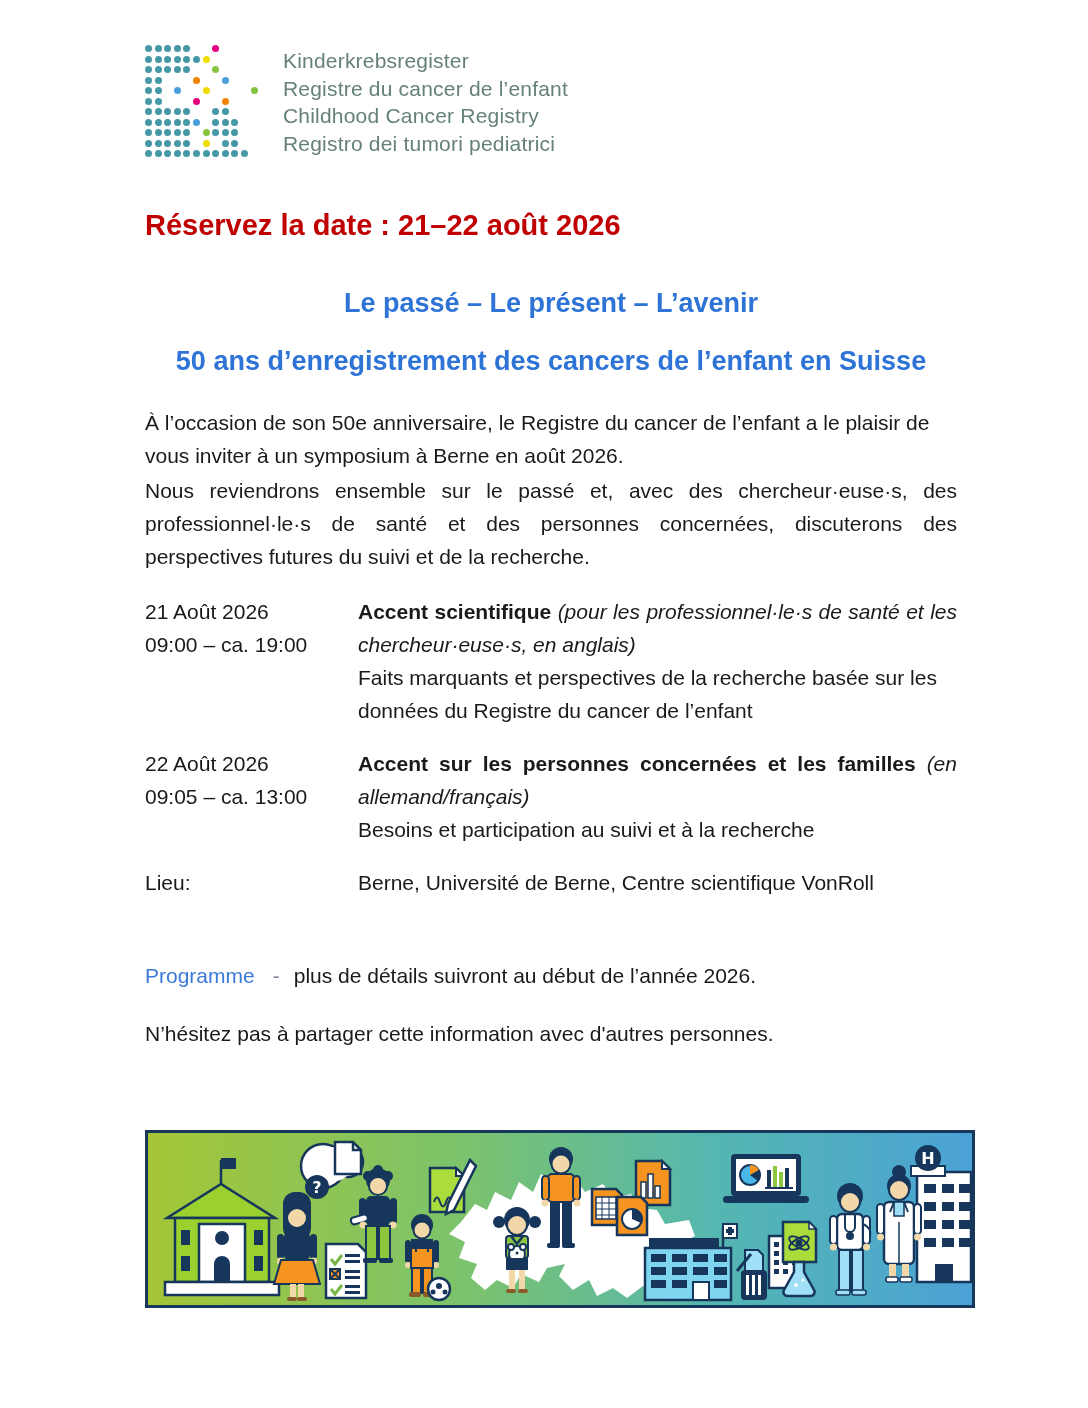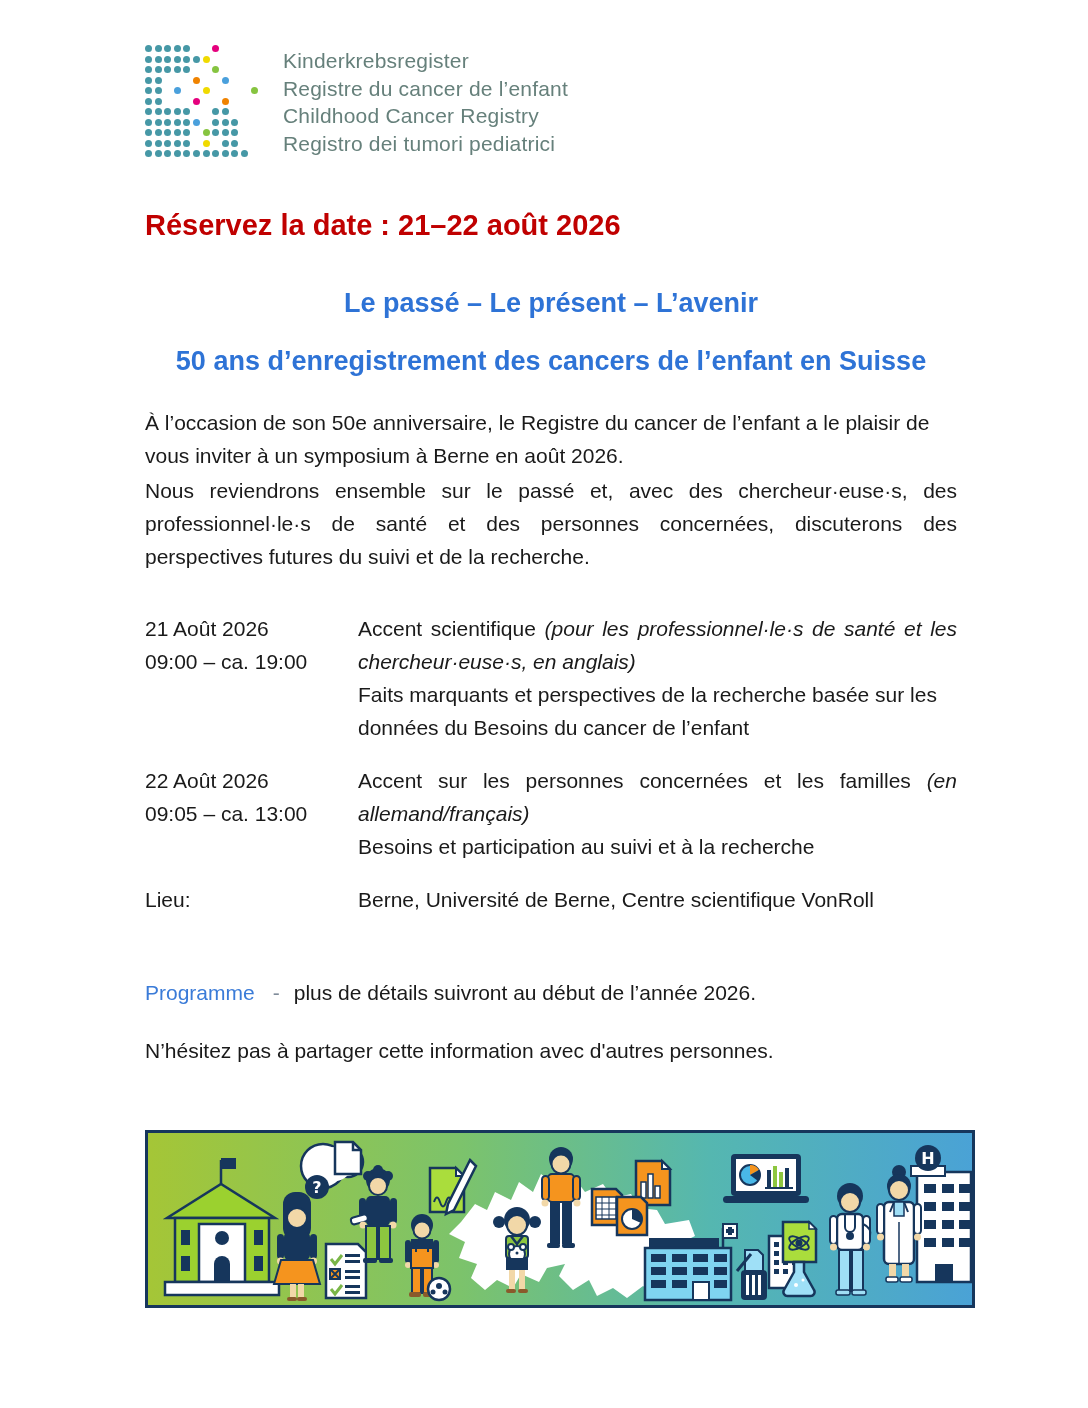--- a/index.html
+++ b/index.html
@@ -16,26 +16,26 @@
   
   .content { position:absolute; left:145px; top:0; width:812px; }
   .title-red { color:#c00000; font-size:29px; line-height:38px; font-weight:700; text-align:left; margin-top:206px; }
   .title-blue { color:#2e73d6; font-size:27px; line-height:34px; font-weight:700; text-align:center; }
   .t1 { margin-top:42px; }
   .t2 { margin-top:20px; line-height:42px; max-width:780px; margin-left:auto; margin-right:auto; }
   .body { font-size:21px; line-height:33px; }
   .para1 { margin-top:24px; }
   .para2 { text-align:justify; margin-top:2px; }
 
-  .schedule { margin-top:39px; }
+  .schedule { margin-top:22px; }
   .srow { display:grid; grid-template-columns:213px 1fr; font-size:21px; line-height:33px; }
   .srow + .srow { margin-top:20px; }
   .lieu-row { margin-top:24px; }
   .stitle { text-align:justify; }
-  .stitle .b { font-weight:400; }
+  .stitle .b { font-weight:700; }
   .i { font-style:italic; }
 
   .prog-line { margin-top:60px; font-size:21px; line-height:33px; }
   .prog-link { color:#3a7bd8; cursor:pointer; text-decoration:none; }
   .dash { color:#7f8b99; margin:0 14px 0 18px; }
   .share { margin-top:25px; }
 
   .banner { position:absolute; left:145px; top:1130px; width:830px; height:178px; }
   svg text { font-family:"DejaVu Sans","Liberation Sans",sans-serif; }
 </style>
@@ -140,21 +140,21 @@
     <p class="body para2">Nous reviendrons ensemble sur le passé et, avec des chercheur·euse·s, des professionnel·le·s de santé et des personnes concernées, discuterons des perspectives futures du suivi et de la recherche.</p>
 
     <section class="schedule">
       <div class="srow">
         <div>
           <div>21 Août 2026</div>
           <div>09:00 – ca. 19:00</div>
         </div>
         <div>
           <div class="stitle"><span class="b">Accent scientifique</span> <span class="i">(pour les professionnel·le·s de santé et les chercheur·euse·s, en anglais)</span></div>
-          <div>Faits marquants  et perspectives de la recherche basée sur les données du Besoins du cancer de l’enfant</div>
+          <div>Faits marquants  et perspectives de la recherche basée sur les données du Registre du cancer de l’enfant</div>
         </div>
       </div>
 
       <div class="srow">
         <div>
           <div>22 Août 2026</div>
           <div>09:05 – ca. 13:00</div>
         </div>
         <div>
           <div class="stitle"><span class="b">Accent sur les personnes concernées et les familles</span> <span class="i">(en allemand/français)</span></div>

